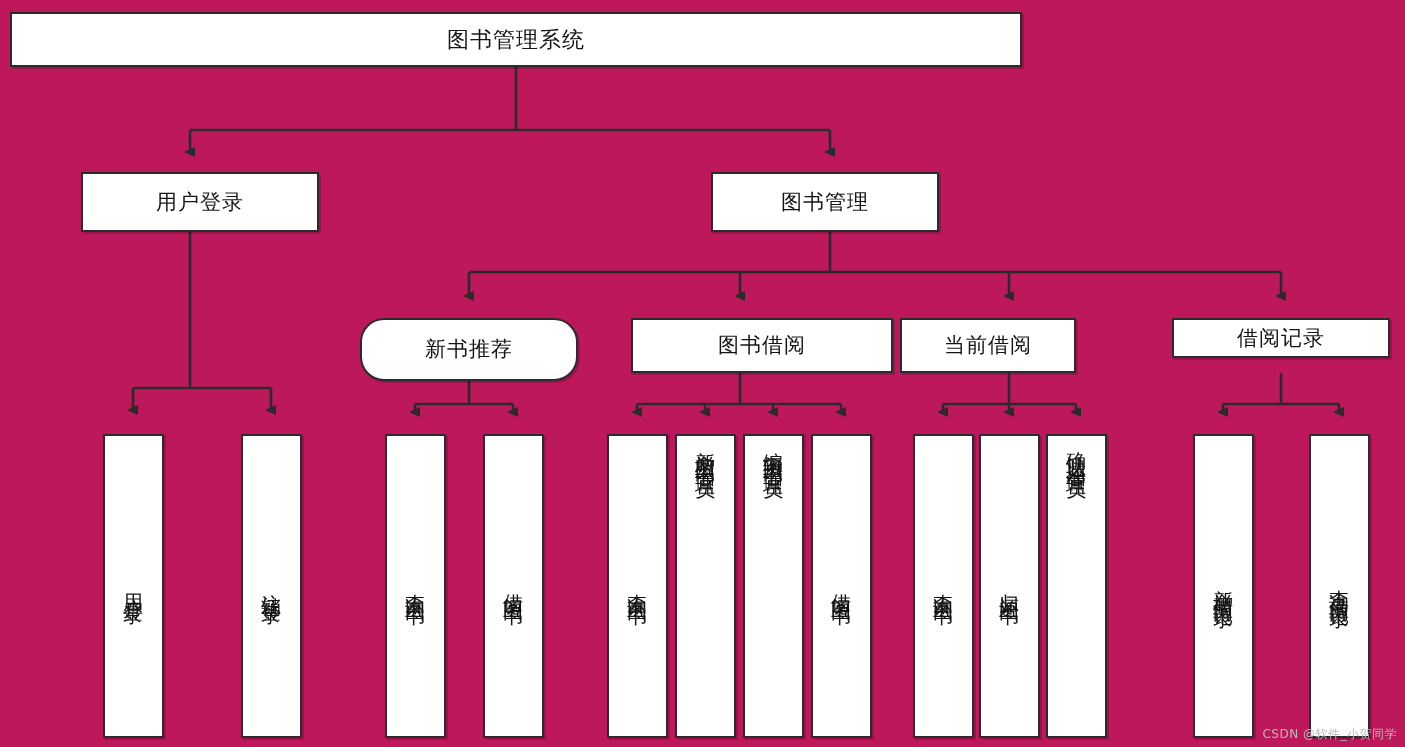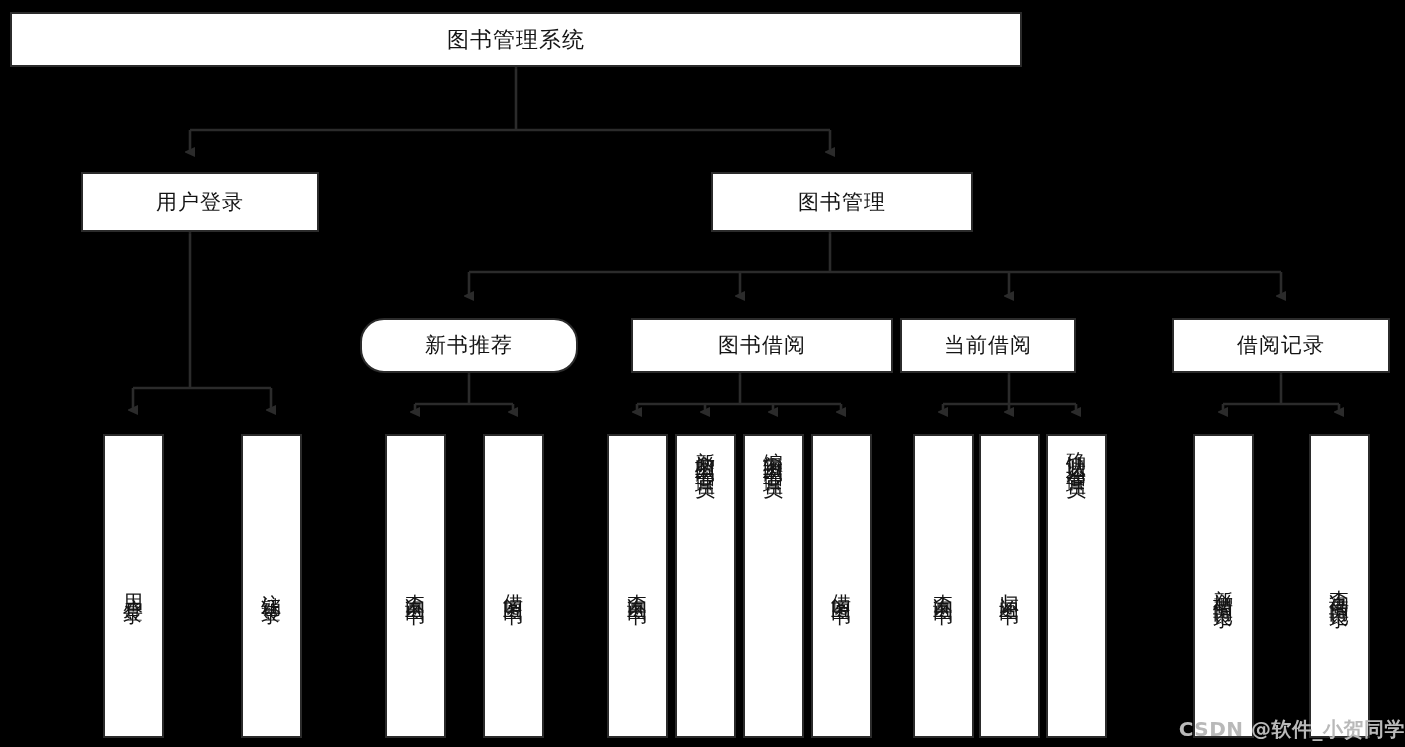--- a/index.html
+++ b/index.html
@@ -7,21 +7,21 @@
     padding: 0;
     background: #ffffff;
   }
   body {
     font-family: "DejaVu Sans", "Liberation Sans", sans-serif;
   }
   #canvas {
     position: relative;
     width: 1405px;
     height: 747px;
-    background: #000000;
+    background: #be185d;
     overflow: hidden;
   }
   #diagram-svg {
     position: absolute;
     left: 0;
     top: 0;
     width: 1405px;
     height: 747px;
   }
   .node {
@@ -57,28 +57,27 @@
     letter-spacing: 4px;
     line-height: 1;
     white-space: nowrap;
     display: block;
   }
   .node.leaf.center-v {
     align-items: center;
   }
   .watermark {
     position: absolute;
-    right: 0;
+    right: 8px;
     bottom: 4px;
-    font-size: 20px;
+    font-size: 12px;
     color: #b9b9b9;
     letter-spacing: 0.5px;
     white-space: nowrap;
     font-family: "DejaVu Sans", "Liberation Sans", sans-serif;
-    font-weight: bold;
   }
 </style>
 </head>
 <body>
 
 <div id="canvas">
 
   <svg id="diagram-svg" viewBox="0 0 1405 747" xmlns="http://www.w3.org/2000/svg">
     <defs>
       <marker id="arrow" markerWidth="10" markerHeight="10" refX="5" refY="5" orient="auto" markerUnits="userSpaceOnUse">
@@ -130,37 +129,37 @@
   </svg>
 
   <div class="node root" style="left:10px; top:12px; width:1012px; height:55px;">
     <span class="node-label">图书管理系统</span>
   </div>
 
   <div class="node level2" style="left:81px; top:172px; width:238px; height:60px;">
     <span class="node-label">用户登录</span>
   </div>
 
-  <div class="node level2" style="left:711px; top:172px; width:262px; height:60px;">
+  <div class="node level2" style="left:711px; top:172px; width:228px; height:60px;">
     <span class="node-label">图书管理</span>
   </div>
 
-  <div class="node level3" style="left:360px; top:318px; width:218px; height:55px;border-radius:24px;">
+  <div class="node level3" style="left:360px; top:318px; width:218px; height:63px;border-radius:24px;">
     <span class="node-label">新书推荐</span>
   </div>
 
   <div class="node level3" style="left:631px; top:318px; width:262px; height:55px;">
     <span class="node-label">图书借阅</span>
   </div>
 
   <div class="node level3" style="left:900px; top:318px; width:176px; height:55px;">
     <span class="node-label">当前借阅</span>
   </div>
 
-  <div class="node level3" style="left:1172px; top:318px; width:218px; height:55px;">
+  <div class="node level3" style="left:1172px; top:318px; width:218px; height:40px;">
     <span class="node-label">借阅记录</span>
   </div>
 
   <div class="node leaf center-v" style="left:103px; top:434px; width:61px; height:304px;">
     <span class="node-label">用户登录</span>
   </div>
   <div class="node leaf center-v" style="left:241px; top:434px; width:61px; height:304px;">
     <span class="node-label">注销登录</span>
   </div>
 

